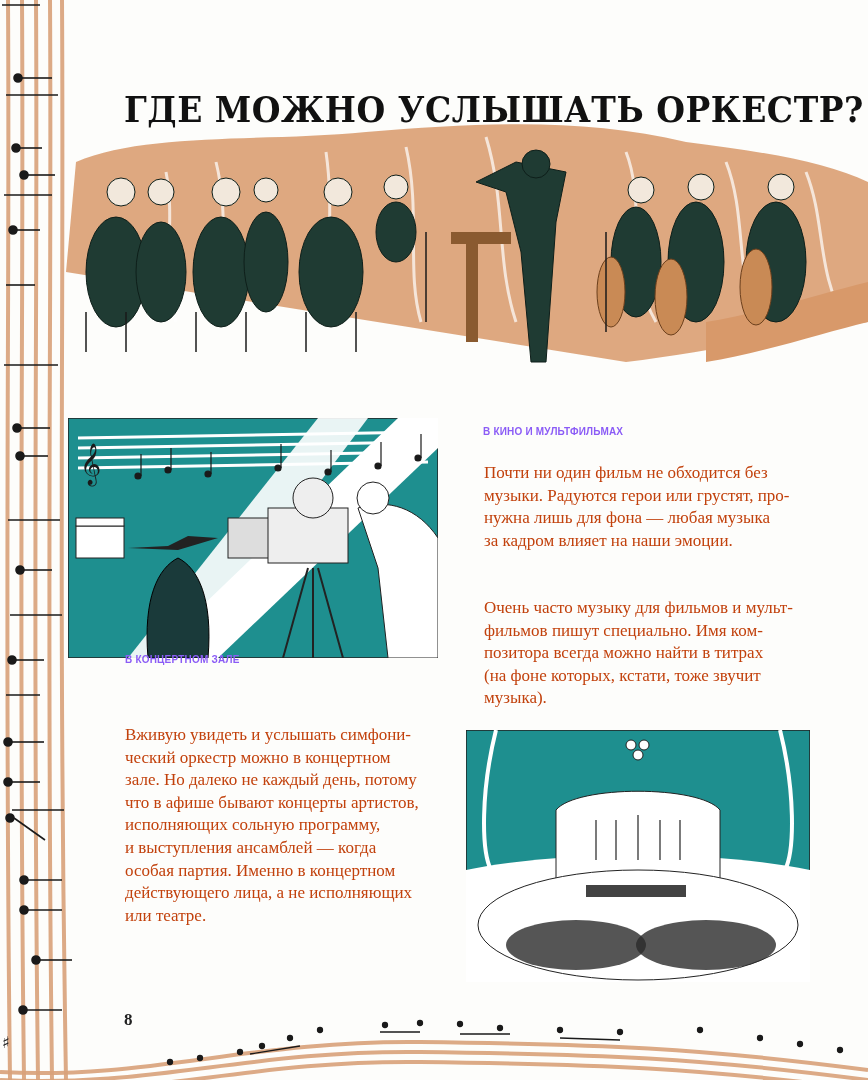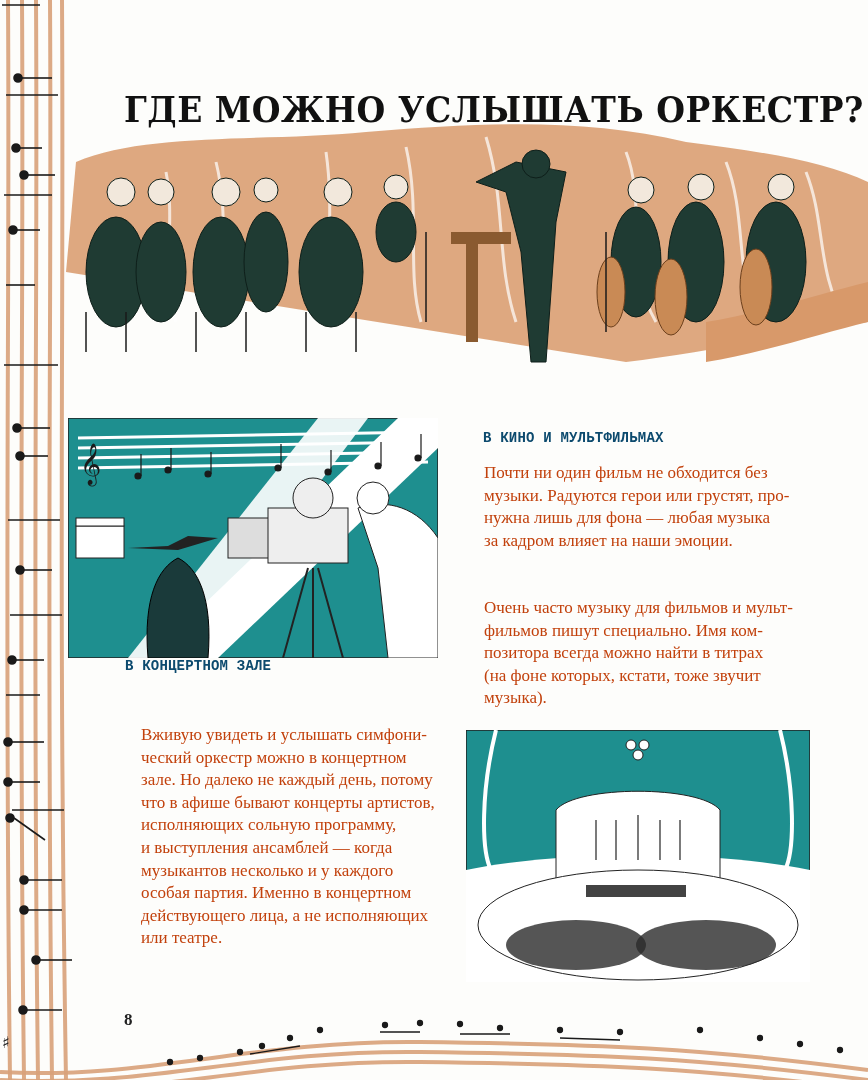--- a/index.html
+++ b/index.html
@@ -22,34 +22,34 @@
     font-size:33px; letter-spacing:0.5px; color:#111;
     transform:scaleY(1.05); white-space:nowrap;
   }
 
   .orchestra { position:absolute; left:66px; top:122px; width:802px; height:262px; }
 
   .film-illus { position:absolute; left:68px; top:418px; width:370px; height:240px; }
   .hall-illus { position:absolute; left:466px; top:730px; width:344px; height:252px; }
 
   .heading {
-    position:absolute; font-family:Liberation Mono, monospace; font-weight:bold;
-    font-size:14px; color:#0c4a6e; letter-spacing:0.2px; white-space:nowrap;
+    position:absolute; font-family:Liberation Sans, sans-serif; font-weight:bold;
+    font-size:10px; color:#8b5cf6; letter-spacing:0.2px; white-space:nowrap;
   }
   .h-film { left:483px; top:418px; }
   .h-hall { left:125px; top:646px; }
 
   .para {
     position:absolute; font-family:"Liberation Serif", serif; font-size:17px;
     line-height:22.6px; color:#c2410c;
   }
   .para .ln { display:block; white-space:nowrap; }
   .p-film-1 { left:484px; top:462px; }
   .p-film-2 { left:484px; top:597px; }
-  .p-hall   { left:125px; top:724px;margin-left:16px; }
+  .p-hall   { left:125px; top:724px; }
 
   .page-num {
     position:absolute; left:124px; top:1010px;
     font-family:"Liberation Serif", serif; font-weight:bold; font-size:17px; color:#222;
   }
 </style>
 </head>
 <body>
 
 <div class="page">
@@ -279,20 +279,19 @@
   </div>
 
   <h2 class="heading h-hall">В КОНЦЕРТНОМ ЗАЛЕ</h2>
   <div class="para p-hall">
     <span class="ln">Вживую увидеть и услышать симфони-</span>
     <span class="ln">ческий оркестр можно в концертном</span>
     <span class="ln">зале. Но далеко не каждый день, потому</span>
     <span class="ln">что в афише бывают концерты артистов,</span>
     <span class="ln">исполняющих сольную программу,</span>
     <span class="ln">и выступления ансамблей — когда</span>
-    <span class="ln">музыкантов несколько и у каждого</span>
     <span class="ln">особая партия. Именно в концертном</span>
     <span class="ln">действующего лица, а не исполняющих</span>
     <span class="ln">или театре.</span>
   </div>
 
   <div class="page-num">8</div>
 </div>
 
 </body></html>

